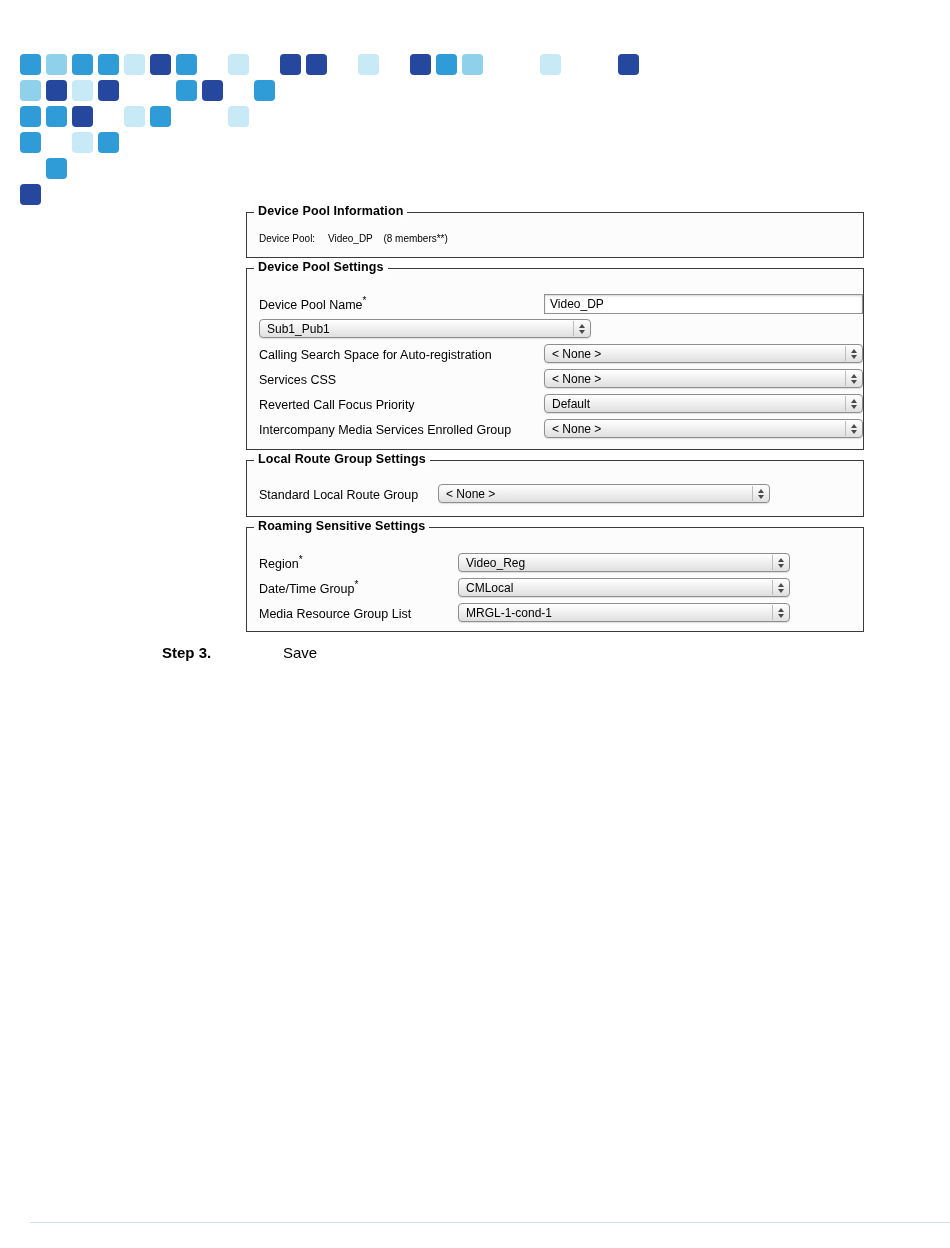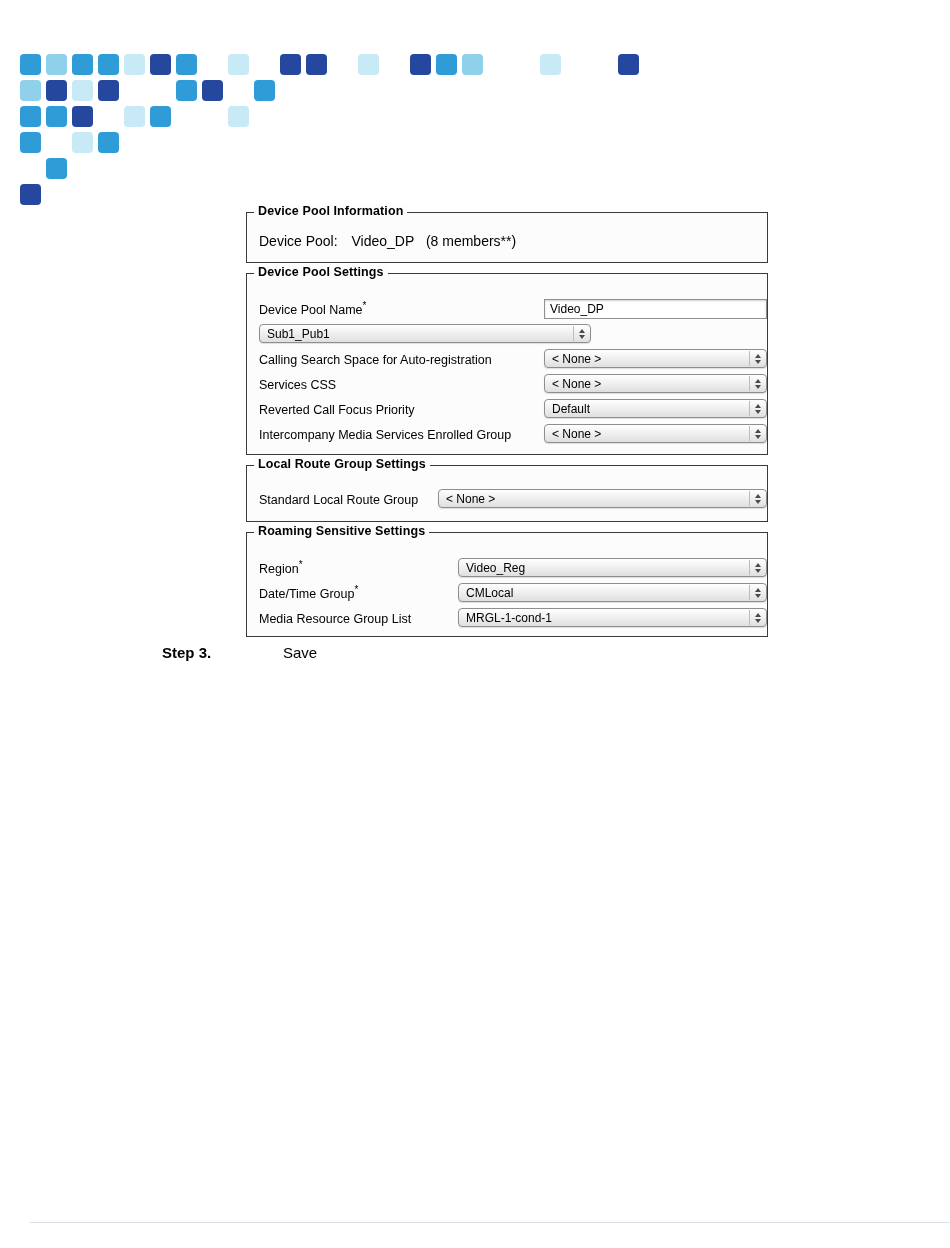--- a/index.html
+++ b/index.html
@@ -5,30 +5,30 @@
   html,body{margin:0;padding:0;}
   body{
     width:950px;height:1248px;position:relative;background:#ffffff;
     font-family:"Liberation Sans", sans-serif;overflow:hidden;color:#000;
   }
   
   .mosaic{position:absolute;left:20px;top:54px;width:660px;height:160px;}
   .mosaic .sq{position:absolute;width:21px;height:21px;border-radius:4px;}
 
   
-  .shot{position:absolute;left:246px;top:212px;width:522px;}
+  .shot{position:absolute;left:246px;top:212px;width:618px;}
   .fieldset{
     position:relative;border:1px solid #3a3a3a;background:#fcfcfc;
     margin-bottom:10px;box-sizing:border-box;
   }
   .legend{
     position:absolute;top:-9px;left:7px;padding:0 4px;background:#fdfdfd;
     font-weight:bold;font-size:12.5px;letter-spacing:0.1px;
   }
-  .info-line{padding:20px 0 13px 12px;font-size:14px;}
+  .info-line{padding:20px 0 13px 12px;font-size:10px;}
   .info-line .info-val{margin-left:10px;}
   .info-line .info-suffix{margin-left:8px;}
 
   .fs-settings{padding:22px 0 8px 0;}
   .fs-local{padding:20px 0 10px 0;}
   .fs-roaming{padding:22px 0 6px 0;}
 
   .row{display:flex;align-items:center;height:25px;padding-left:12px;}
   .lbl{font-size:12.5px;flex:none;}
   .lbl sup{font-size:10px;}

